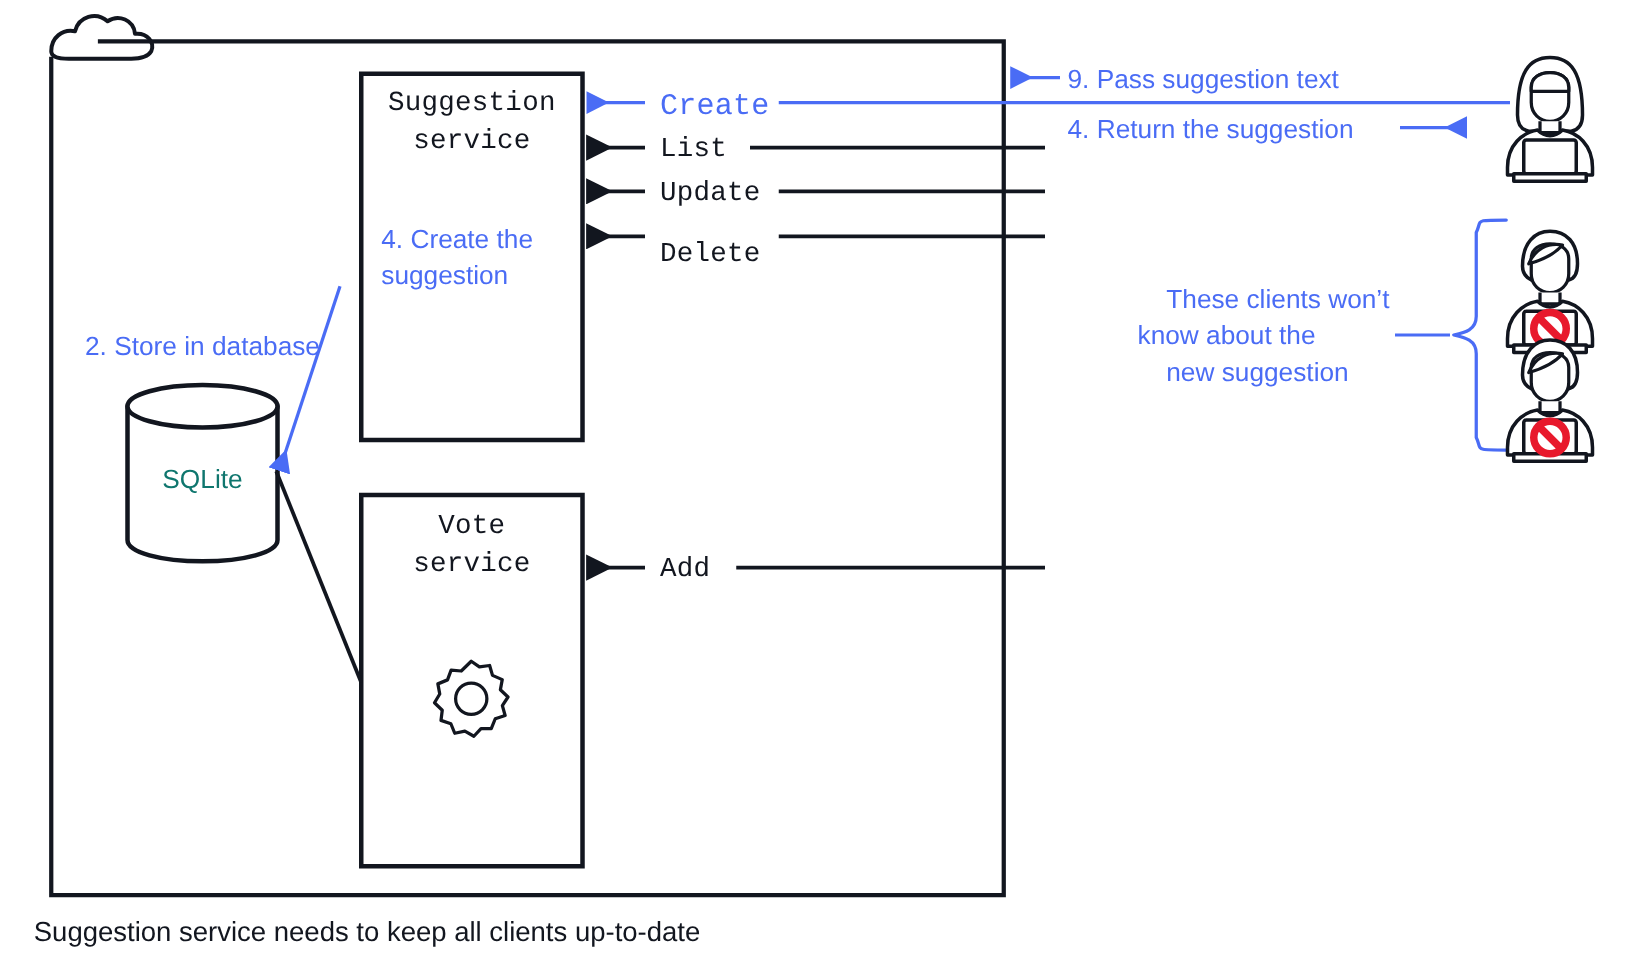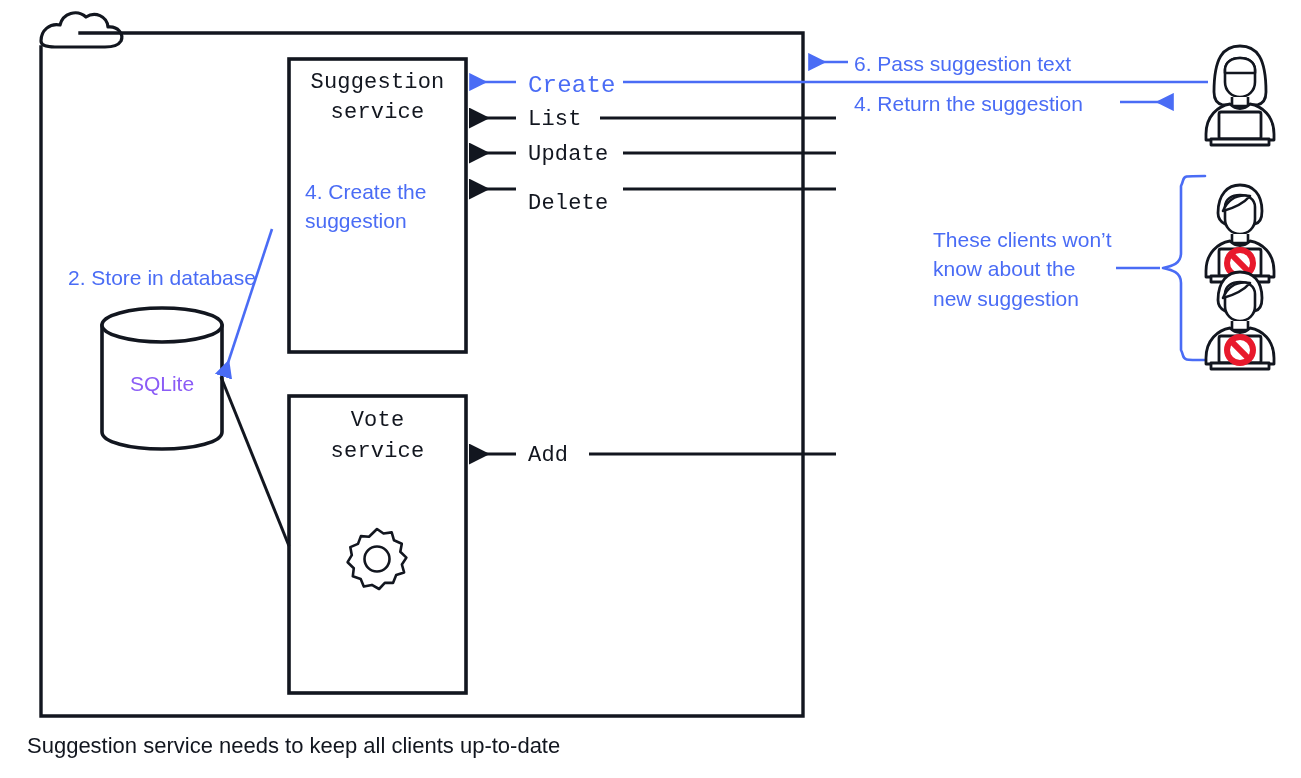--- a/index.html
+++ b/index.html
@@ -45,21 +45,21 @@
     color: #4a6cf5;
   }
   .caption {
     font-family: "Liberation Sans", sans-serif;
     font-size: 22px;
     color: #12161f;
   }
   .sqlite-label {
     font-family: "Liberation Sans", sans-serif;
     font-size: 21px;
-    color: #8b5cf6;
+    color: #0f766e;
   }
   .ctr { text-align: center; }
 </style>
 </head>
 <body>
 
 <div id="stage">
 
   <svg class="layer" viewBox="0 0 1301 778">
     <defs>
@@ -220,23 +220,23 @@
 
   <div class="txt sans-blue" style="left:68px; top:265px;">2. Store in database</div>
 
   <div class="txt mono-blue" style="left:528px; top:71px;">Create</div>
   <div class="txt mono" style="left:528px; top:107px;">List</div>
   <div class="txt mono" style="left:528px; top:142px;">Update</div>
   <div class="txt mono" style="left:528px; top:191px;">Delete</div>
 
   <div class="txt mono" style="left:528px; top:443px;">Add</div>
 
-  <div class="txt sans-blue" style="left:854px; top:51px;">6. Pass suggestion text</div>
+  <div class="txt sans-blue" style="left:854px; top:51px;">9. Pass suggestion text</div>
 
   <div class="txt sans-blue" style="left:854px; top:91px;">4. Return the suggestion</div>
 
   <div class="txt sans-blue" style="left:933px; top:227px;">These clients won’t</div>
-  <div class="txt sans-blue" style="left:933px; top:256px;">know about the</div>
+  <div class="txt sans-blue" style="left:910px; top:256px;">know about the</div>
   <div class="txt sans-blue" style="left:933px; top:286px;">new suggestion</div>
 
   <div class="txt caption" style="left:27px; top:733px;">Suggestion service needs to keep all clients up-to-date</div>
 
 </div>
 
 </body></html>

